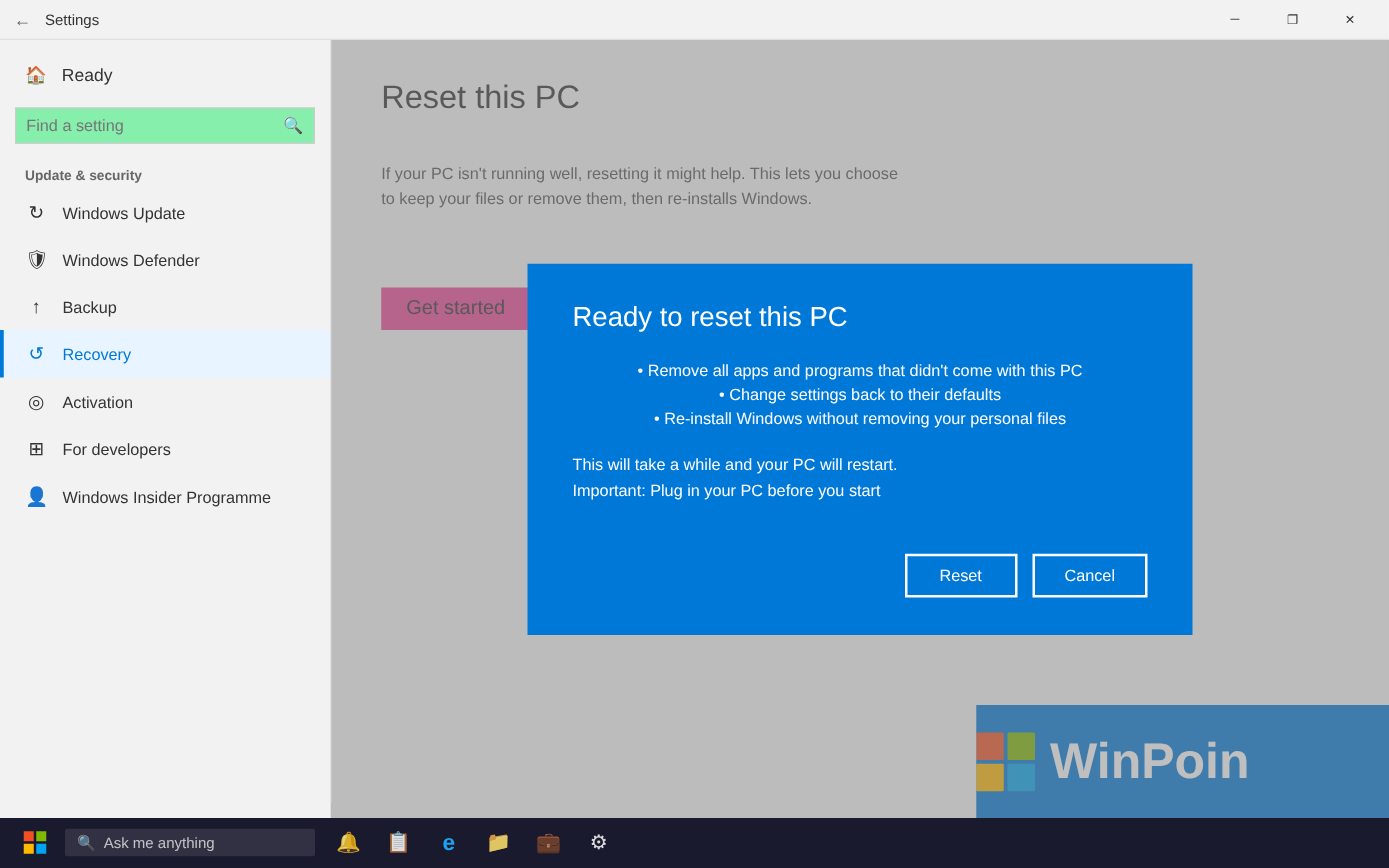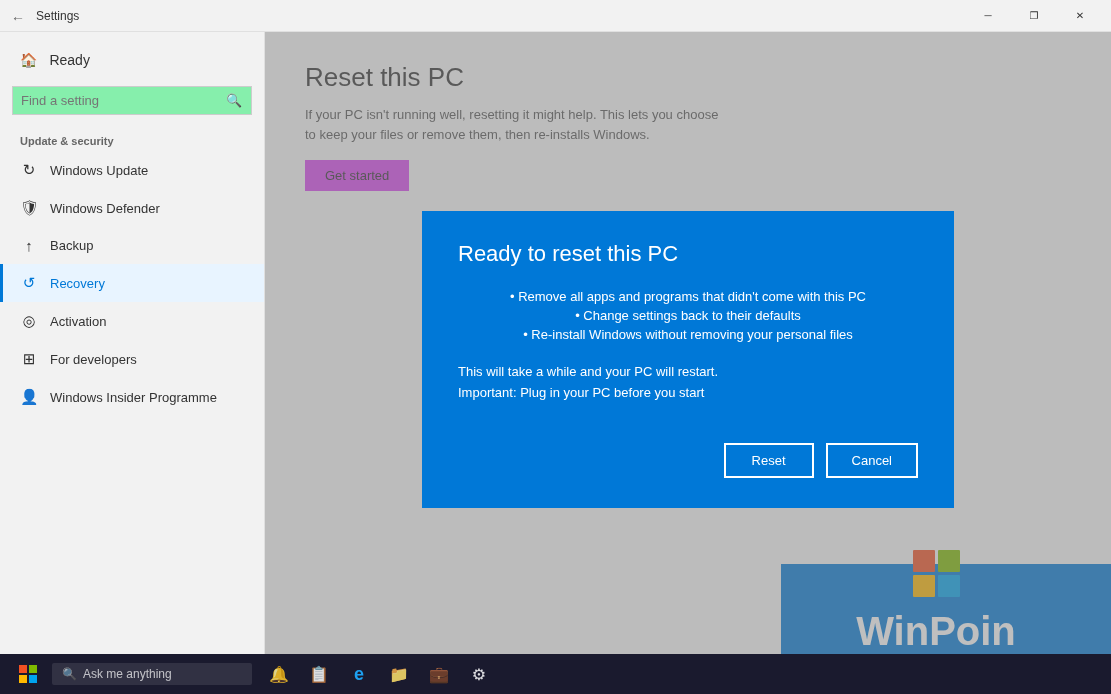--- a/index.html
+++ b/index.html
@@ -26,23 +26,23 @@
     .search-box { margin: 8px 12px; display: flex; align-items: center; background: #86efac; border: 1px solid #ccc; }
     .search-box input { border: none; outline: none; padding: 6px 8px; font-size: 13px; width: 100%; background: transparent; color: #333; }
     .search-box .search-icon { padding: 6px 8px; color: #666; font-size: 13px; }
     .sidebar-section-label { font-size: 11px; color: #666; padding: 12px 20px 4px; font-weight: 600; }
     .sidebar-item { display: flex; align-items: center; gap: 12px; padding: 10px 20px; cursor: pointer; font-size: 13px; color: #333; }
     .sidebar-item.active { color: #0078d7; border-left: 3px solid #0078d7; padding-left: 17px; background: #e8f4ff; }
     .sidebar-item .icon { width: 18px; text-align: center; font-size: 15px; }
 
     
     .main-content { flex: 1; padding: 30px 40px; background: #f9f9f9; position: relative; }
-    .page-title { font-size: 26px; font-weight: 300; color: #333; margin-bottom: 12px; }
+    .page-title { font-size: 26px; font-weight: 300; color: #333; margin-bottom: 36px; }
     .section-desc { font-size: 13px; color: #555; line-height: 1.5; margin-bottom: 16px; max-width: 420px; }
-    .btn-get-started { background: #d946ef; border: none; padding: 8px 20px; font-size: 13px; cursor: pointer; color: #333; }
+    .btn-get-started { background: #ec4899; border: none; padding: 8px 20px; font-size: 16px; cursor: pointer; color: #333; margin-top: 46px; }
 
     
     .overlay { position: absolute; top: 0; left: 0; right: 0; bottom: 0; background: rgba(128,128,128,0.5); display: flex; align-items: center; justify-content: center; z-index: 10; }
     
     .dialog { background: #0078d7; width: 532px; padding: 30px 36px; position: relative; margin-top: 33px; }
     .dialog-title { font-size: 22px; font-weight: 400; color: white; margin-bottom: 20px; }
     .dialog-subtitle { font-size: 13px; color: white; margin-bottom: 10px; }
     .dialog-list { list-style: none; margin-bottom: 18px; }
     .dialog-list li { font-size: 13px; color: white; padding: 2px 0; text-align: center; }
     .dialog-list li::before { content: '• '; }
@@ -56,22 +56,22 @@
     .taskbar-search { display: flex; align-items: center; background: rgba(255,255,255,0.1); border-radius: 2px; padding: 4px 10px; gap: 6px; min-width: 200px; cursor: pointer; }
     .taskbar-search span { font-size: 12px; color: rgba(255,255,255,0.7); }
     .taskbar-icons { display: flex; align-items: center; gap: 2px; margin-left: 4px; }
     .taskbar-icon { width: 38px; height: 38px; display: flex; align-items: center; justify-content: center; cursor: pointer; color: rgba(255,255,255,0.85); font-size: 16px; }
 
     
     .winpoin-watermark {
       position: fixed; bottom: 40px; right: 0;
       width: 330px; height: 90px;
       background: #0078d7;
-      display: flex; align-items: center; justify-content: flex-end;
-      padding-right: 20px; gap: 12px; flex-direction: column;
+      display: flex; align-items: center; 
+      padding-right: 20px; gap: 12px;
     }
     .winpoin-logo { display: flex; flex-direction: column; gap: 3px; }
     .winpoin-logo-row { display: flex; gap: 3px; }
     .logo-sq { width: 22px; height: 22px; border-radius: 1px; }
     .winpoin-text { font-size: 40px; font-weight: 700; color: white; font-family: Arial, sans-serif; }
 
     
     .win-logo { display: grid; grid-template-columns: 1fr 1fr; gap: 2px; width: 18px; height: 18px; }
     .win-sq { }
     .win-sq-1 { background: #f25022; }

